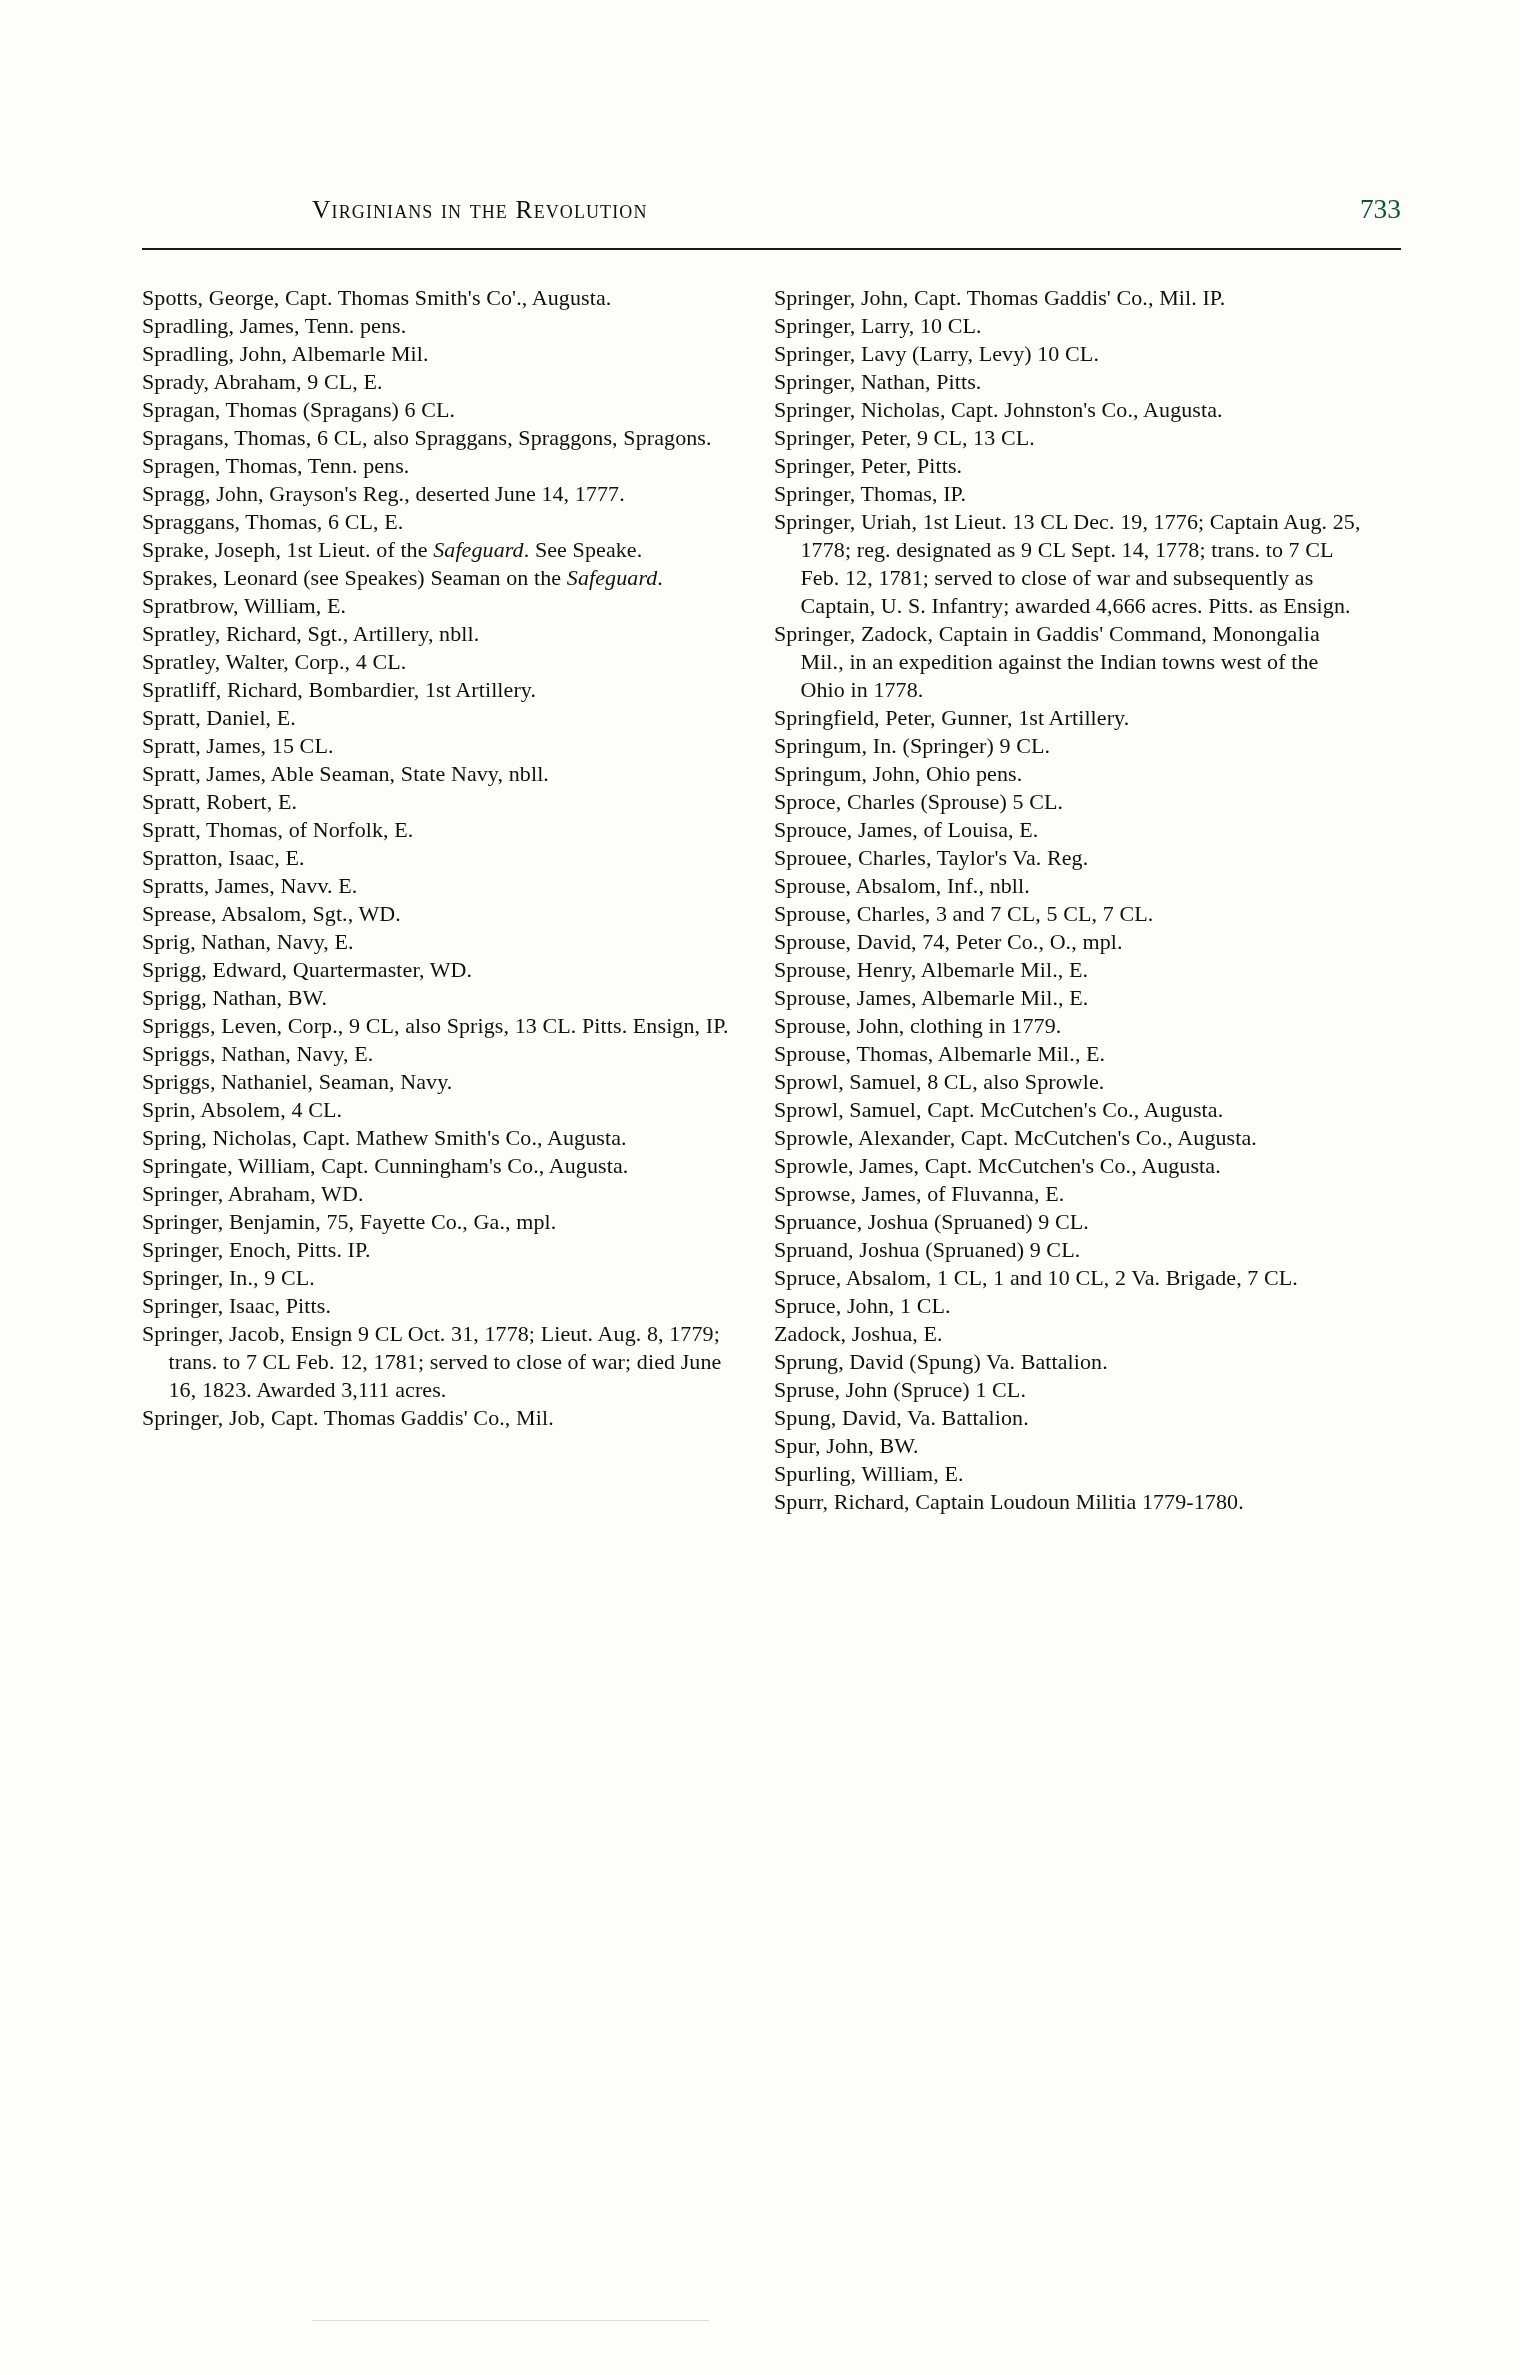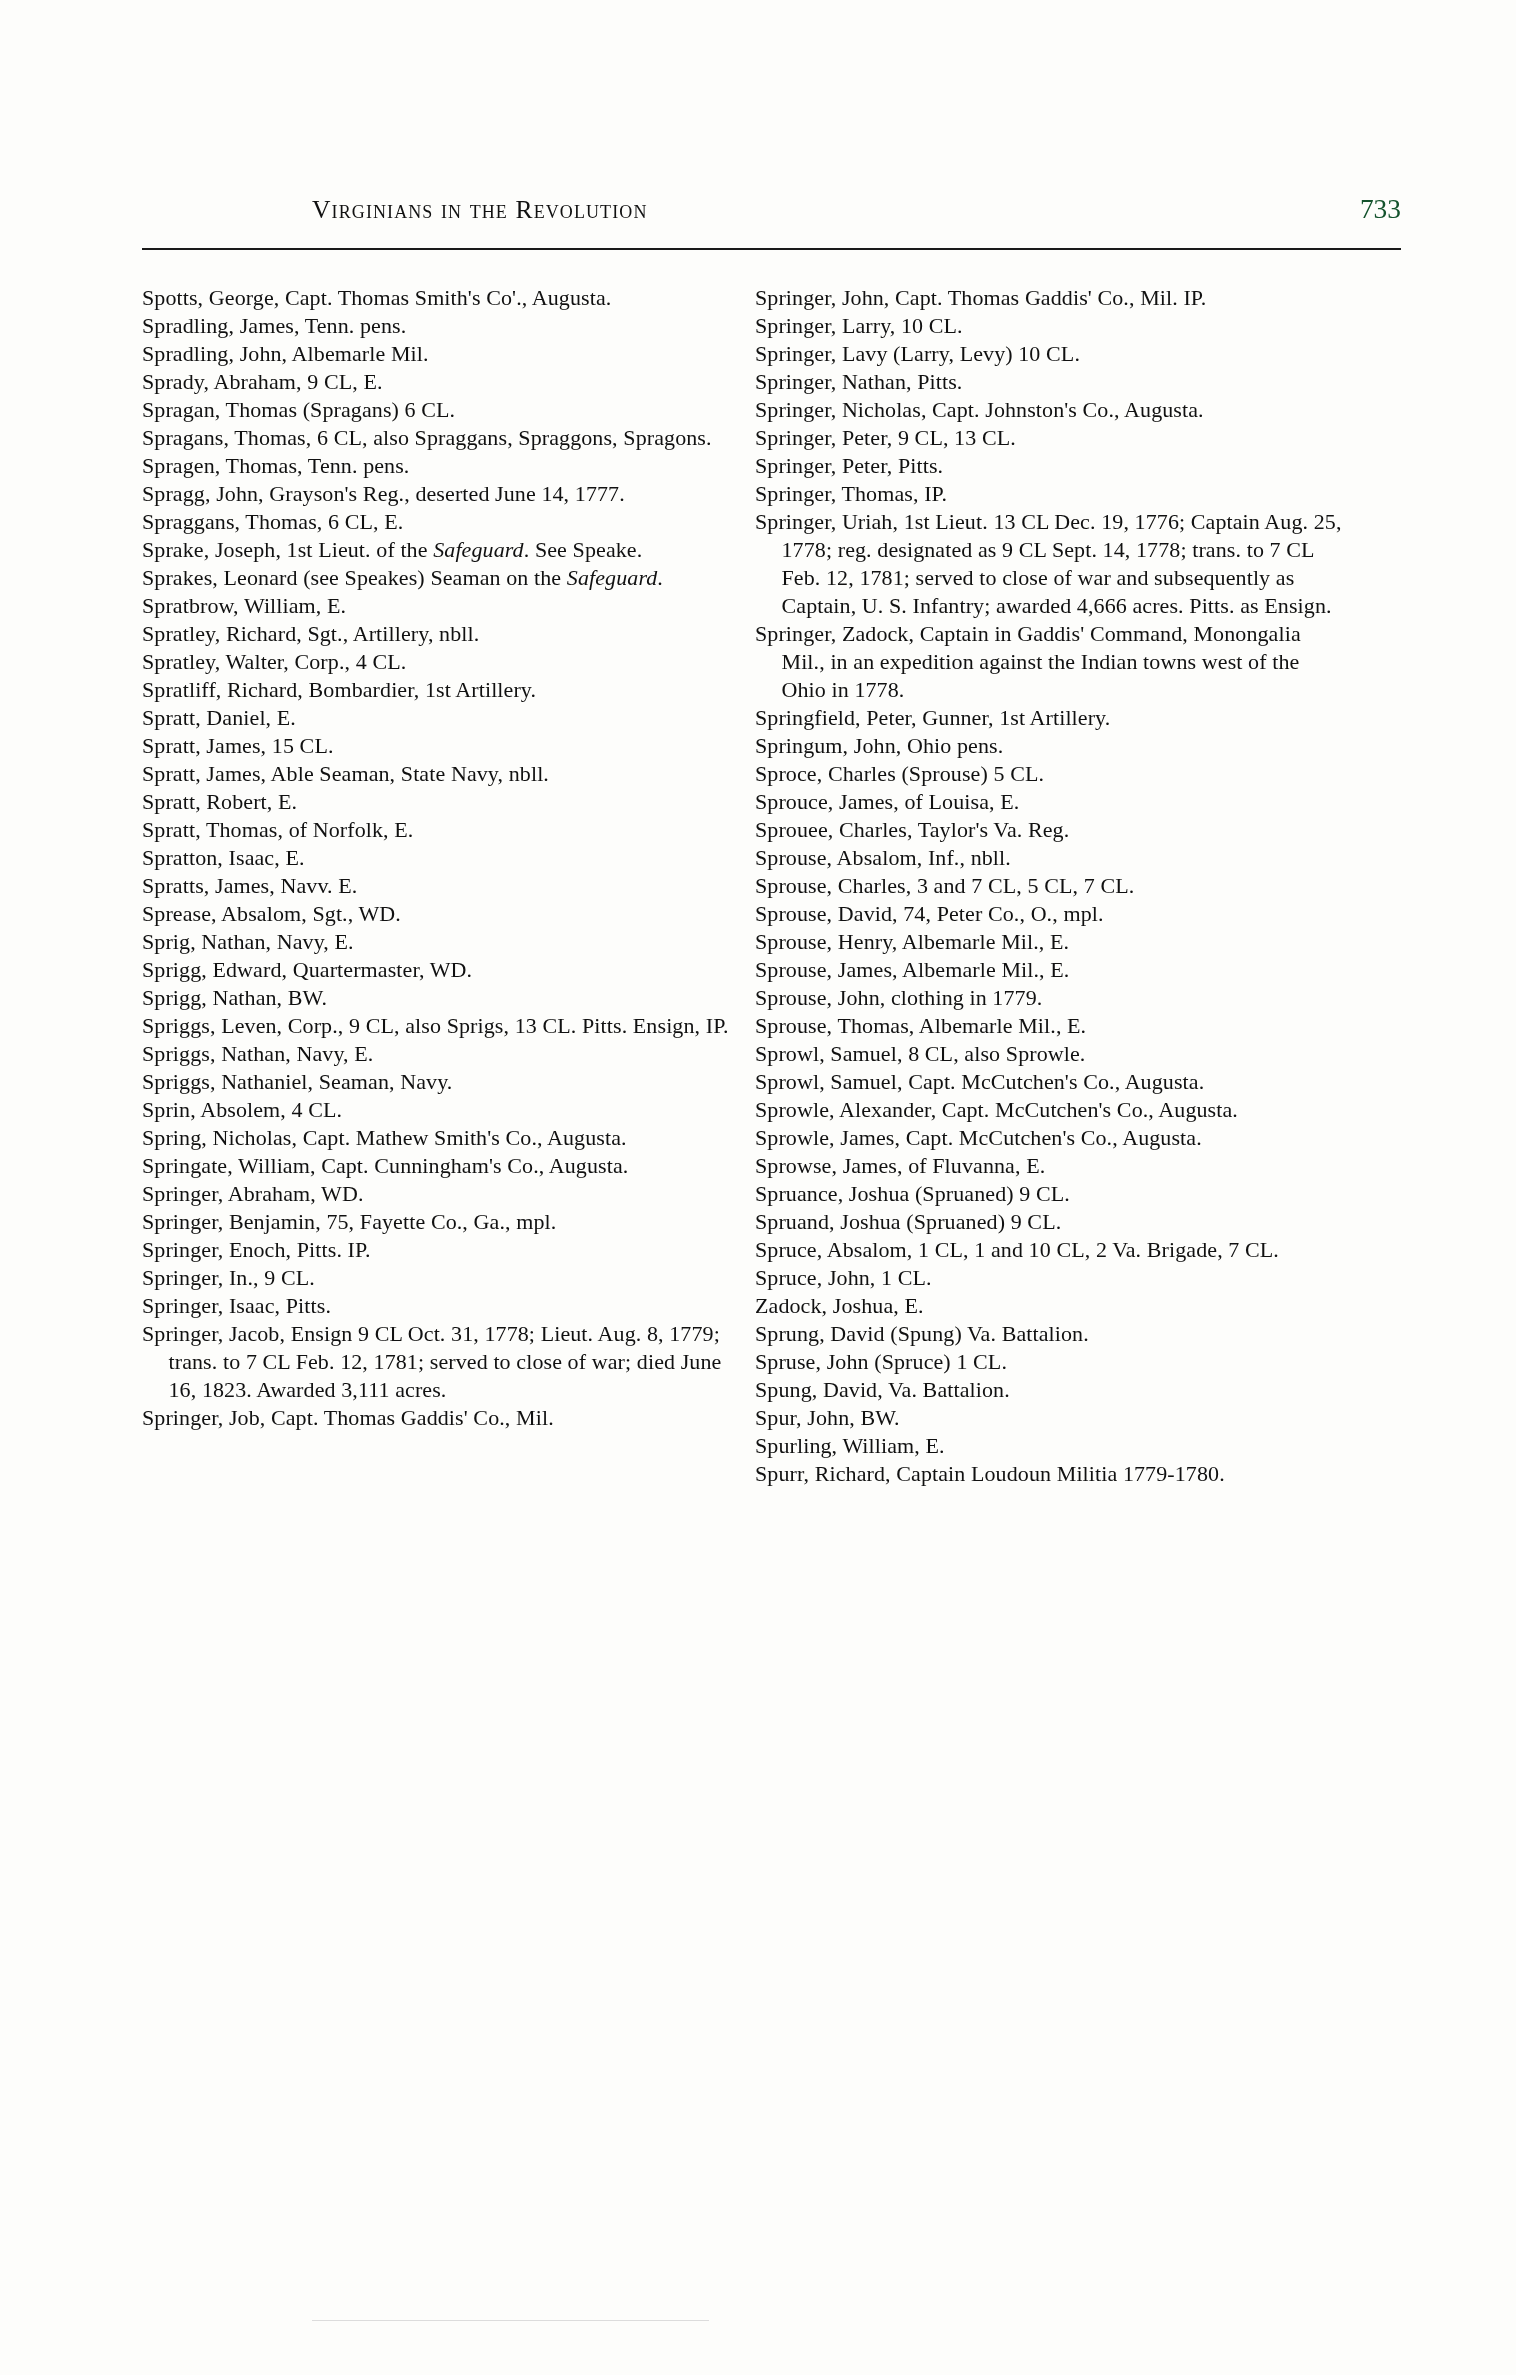--- a/index.html
+++ b/index.html
@@ -50,21 +50,21 @@
     width: 1259px;
     height: 1.9px;
     background: #1a1a1a;
   }
   .columns {
     position: absolute;
     left: 142px;
     top: 284px;
     width: 1268px;
     display: flex;
-    gap: 26px;
+    gap: 45px;
   }
   .col {
     width: 587px;
   }
   .entry {
     font-size: 22px;
     line-height: 28px;
     text-indent: -26.5px;
     padding-left: 26.5px;
     margin: 0 0 0 0;
@@ -142,20 +142,21 @@
         <p class="entry">Springer, Larry, 10 CL.</p>
         <p class="entry">Springer, Lavy (Larry, Levy) 10 CL.</p>
         <p class="entry">Springer, Nathan, Pitts.</p>
         <p class="entry">Springer, Nicholas, Capt. Johnston's Co., Augusta.</p>
         <p class="entry">Springer, Peter, 9 CL, 13 CL.</p>
         <p class="entry">Springer, Peter, Pitts.</p>
         <p class="entry">Springer, Thomas, IP.</p>
         <p class="entry">Springer, Uriah, 1st Lieut. 13 CL Dec. 19, 1776; Captain Aug. 25, 1778; reg. designated as 9 CL Sept. 14, 1778; trans. to 7 CL Feb. 12, 1781; served to close of war and subsequently as Captain, U. S. Infantry; awarded 4,666 acres. Pitts. as Ensign.</p>
         <p class="entry">Springer, Zadock, Captain in Gaddis' Command, Monongalia Mil., in an expedition against the Indian towns west of the Ohio in 1778.</p>
         <p class="entry">Springfield, Peter, Gunner, 1st Artillery.</p>
+        <p class="entry">Springum, In. (Springer) 9 CL.</p>
         <p class="entry">Springum, John, Ohio pens.</p>
         <p class="entry">Sproce, Charles (Sprouse) 5 CL.</p>
         <p class="entry">Sprouce, James, of Louisa, E.</p>
         <p class="entry">Sprouee, Charles, Taylor's Va. Reg.</p>
         <p class="entry">Sprouse, Absalom, Inf., nbll.</p>
         <p class="entry">Sprouse, Charles, 3 and 7 CL, 5 CL, 7 CL.</p>
         <p class="entry">Sprouse, David, 74, Peter Co., O., mpl.</p>
         <p class="entry">Sprouse, Henry, Albemarle Mil., E.</p>
         <p class="entry">Sprouse, James, Albemarle Mil., E.</p>
         <p class="entry">Sprouse, John, clothing in 1779.</p>

